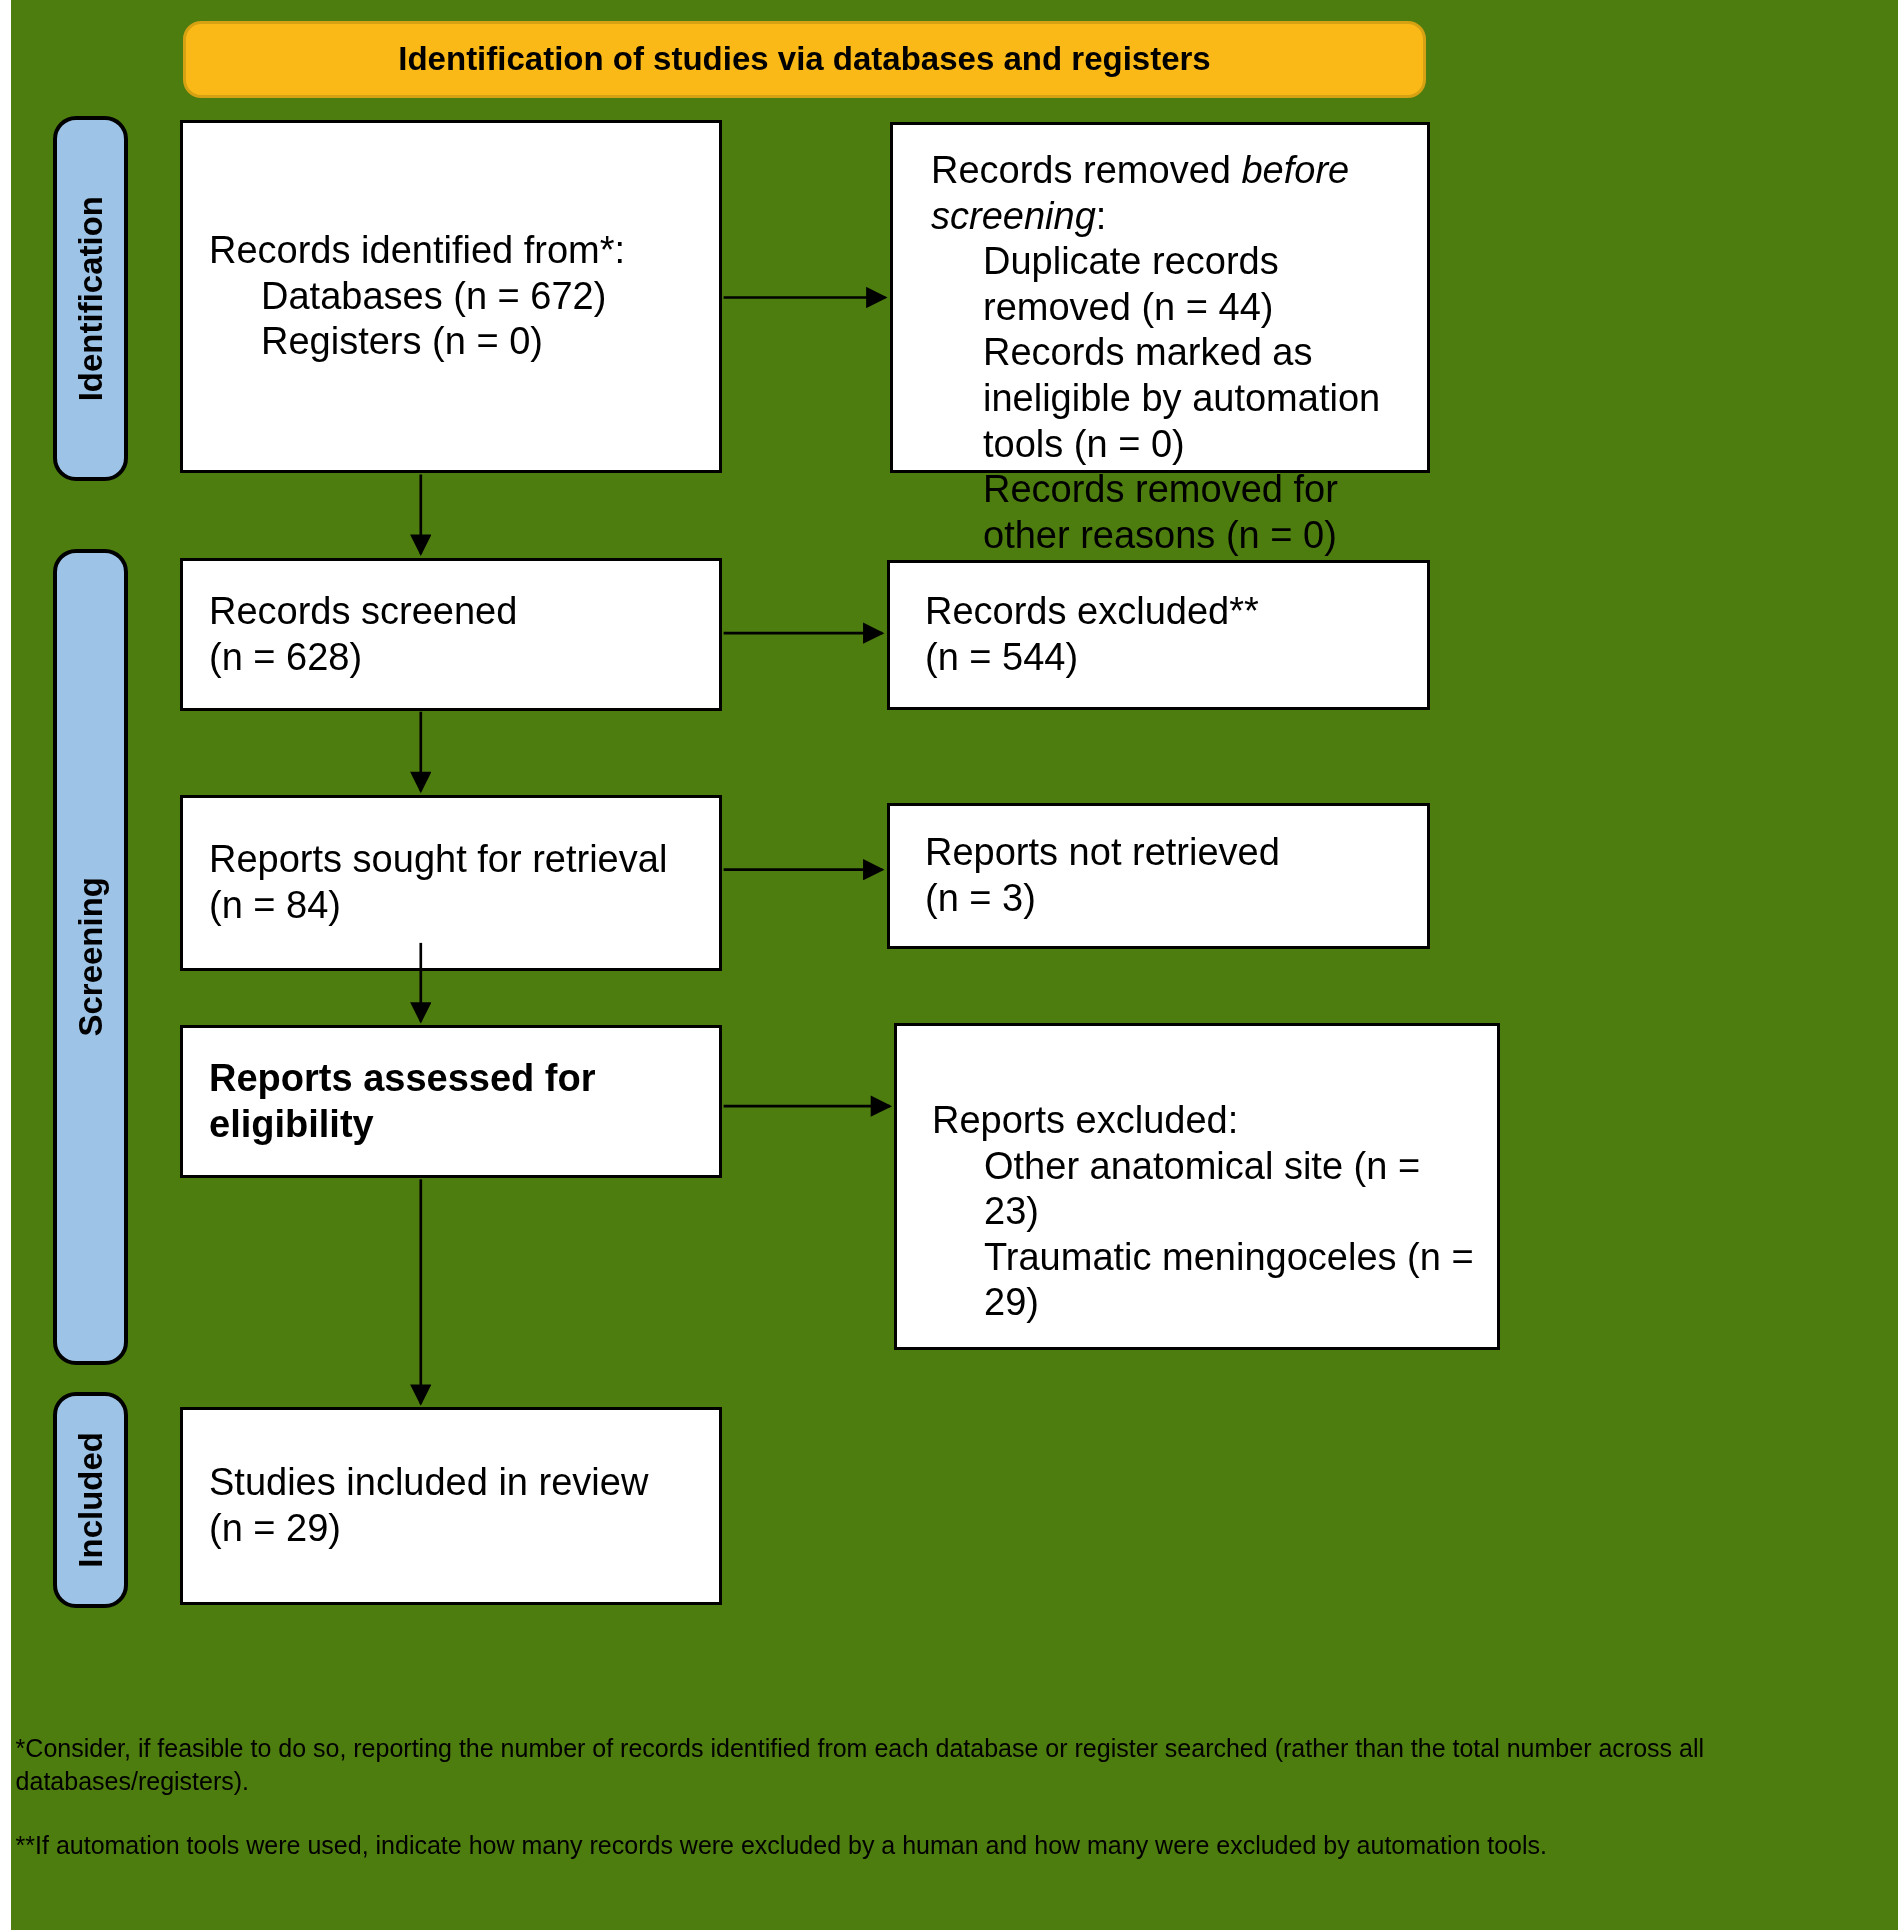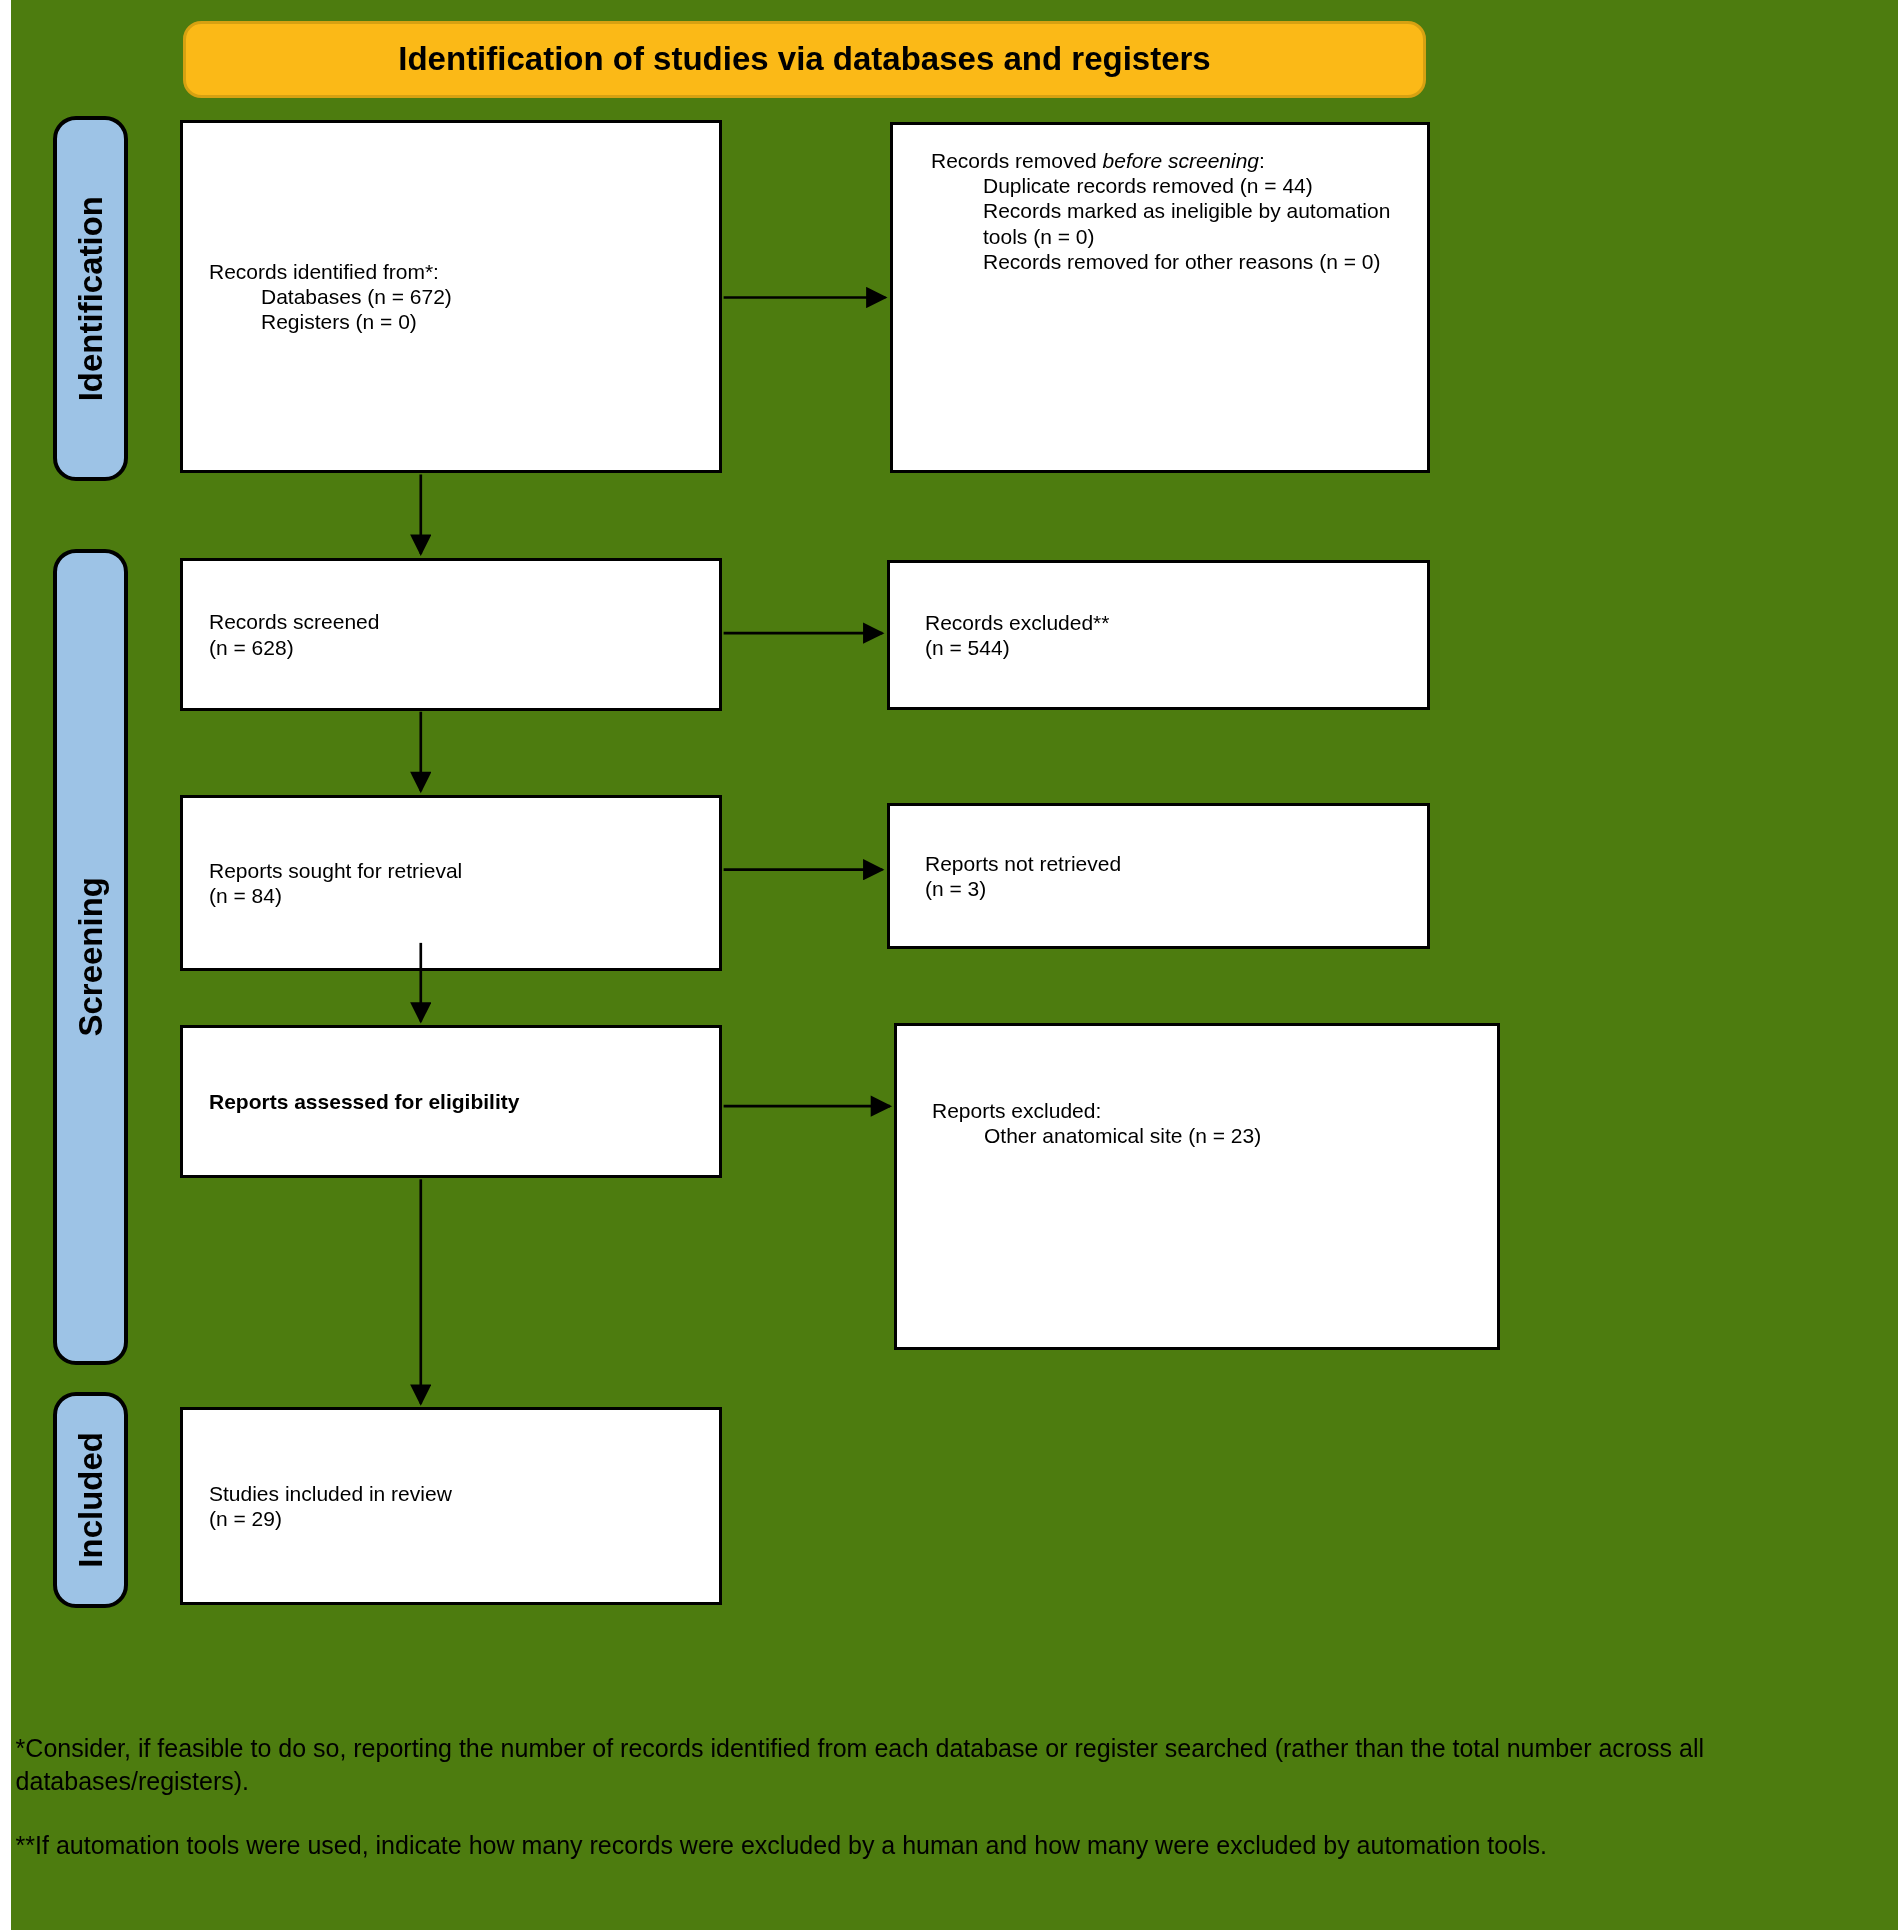--- a/index.html
+++ b/index.html
@@ -46,21 +46,21 @@
   #stage-identification { top: 116px; height: 365px; }
   #stage-screening      { top: 549px; height: 816px; }
   #stage-included       { top: 1392px; height: 216px; }
 
   
   .box {
     position: absolute;
     box-sizing: border-box;
     background: #ffffff;
     border: 3.8px solid #000000;
-    font-size: 21px;
+    font-size: 38px;
     line-height: 1.2;
   }
   .col1 { left: 169px; width: 542px; }
   .col2 { left: 876px; width: 543px; }
 
   .vcenter { display: flex; flex-direction: column; justify-content: center; }
 
   .box .indent { margin-left: 52px; }
 
   #box-records-identified { top: 120px; height: 353px; padding: 7.6px 15.3px 7.6px 26px; }
@@ -146,20 +146,21 @@
   </div>
 
   <div class="box col2 vcenter" id="box-reports-not-retrieved">
     <div>Reports not retrieved</div>
     <div>(n = 3)</div>
   </div>
 
   <div class="box" id="box-reports-excluded">
     <div>Reports excluded:</div>
     <div class="indent">Other anatomical site (n = 23)</div>
+    <div class="indent">Traumatic meningoceles (n = 29)</div>
   </div>
 
   <svg class="arrows" width="1899" height="1930" viewBox="0 0 2489 2530" aria-hidden="true">
     <defs>
       <marker id="ah" viewBox="0 0 10 10" refX="9" refY="5" markerWidth="34" markerHeight="28" markerUnits="userSpaceOnUse" orient="auto">
         <path d="M0,0 L10,5 L0,10 z" fill="#000000"></path>
       </marker>
     </defs>
     <line x1="934" y1="390" x2="1146" y2="390" stroke="#000" stroke-width="3.5" marker-end="url(#ah)"></line>
     <line x1="537" y1="622" x2="537" y2="726" stroke="#000" stroke-width="3.5" marker-end="url(#ah)"></line>

